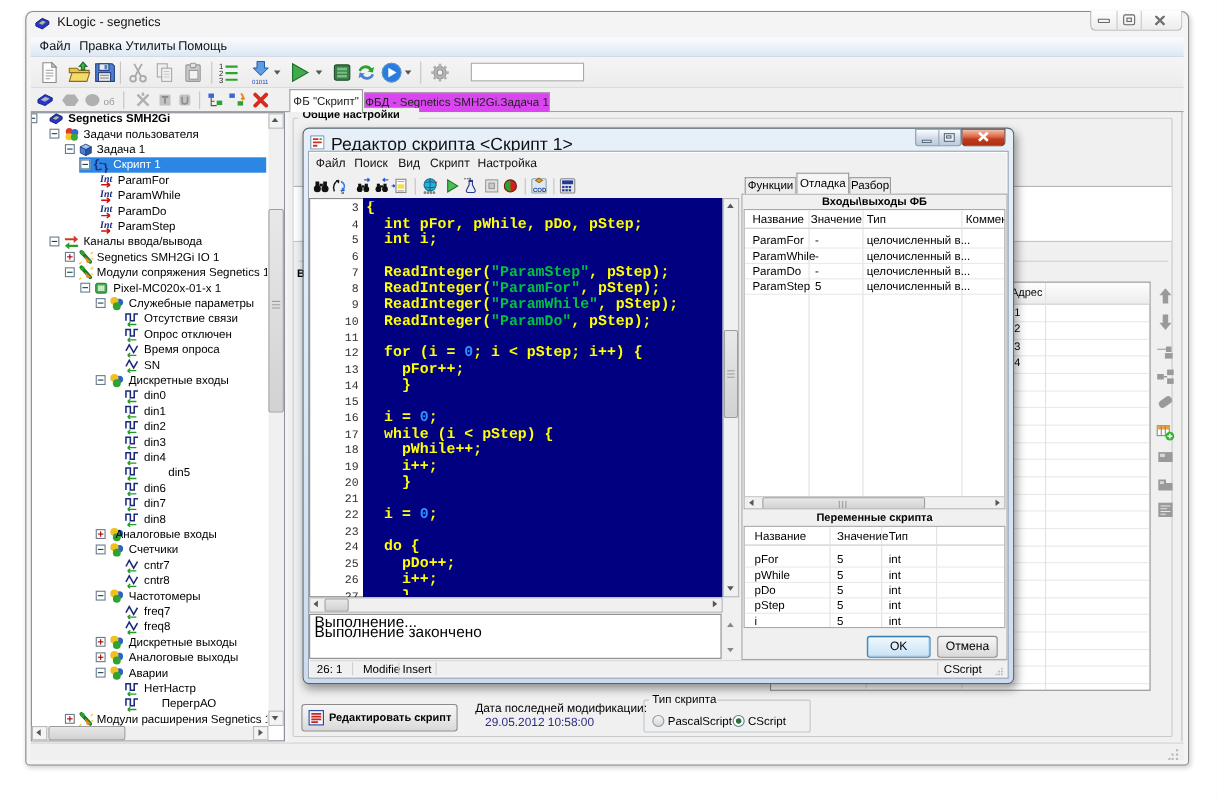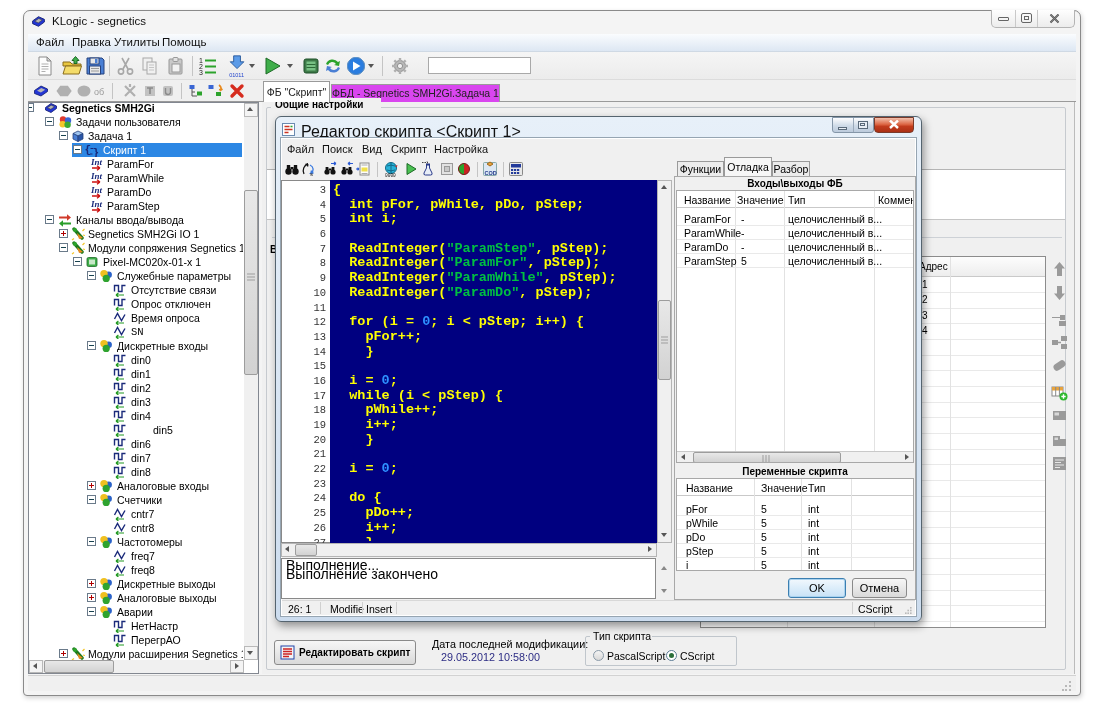--- a/index.html
+++ b/index.html
@@ -360,21 +360,21 @@
     <div class="trow">
       <svg class="icn" style="left:84px" width="14" height="14" viewBox="0 0 14 14">
         <use href="#g-ana"></use>
       </svg>
       <span class="lb" style="left:102px;">Время опроса</span>
     </div>
     <div class="trow">
       <svg class="icn" style="left:84px" width="14" height="14" viewBox="0 0 14 14">
         <use href="#g-ana"></use>
       </svg>
-      <span class="lb" style="left:102px;font-family:Liberation Mono, monospace;">SN</span>
+      <span class="lb" style="left:102px;">SN</span>
     </div>
     <div class="trow">
       <span class="exp" style="left:58px">
         <i></i>
       </span>
       <svg class="icn" style="left:70px" width="14" height="14" viewBox="0 0 14 14">
         <use href="#g-balls3"></use>
       </svg>
       <span class="lb" style="left:88px;">Дискретные входы</span>
     </div>
@@ -433,21 +433,21 @@
       <span class="lb" style="left:102px;">din8</span>
     </div>
     <div class="trow">
       <span class="exp p" style="left:58px">
         <i></i>
         <span class="b2"></span>
       </span>
       <svg class="icn" style="left:70px" width="14" height="14" viewBox="0 0 14 14">
         <use href="#g-balls3"></use>
       </svg>
-      <span class="lb" style="left:88px;">Аналоговые входы</span>
+      <span class="lb" style="left:76px;">Аналоговые входы</span>
     </div>
     <div class="trow">
       <span class="exp" style="left:58px">
         <i></i>
       </span>
       <svg class="icn" style="left:70px" width="14" height="14" viewBox="0 0 14 14">
         <use href="#g-balls3"></use>
       </svg>
       <span class="lb" style="left:88px;">Счетчики</span>
     </div>
@@ -516,21 +516,21 @@
     <div class="trow">
       <svg class="icn" style="left:84px" width="14" height="14" viewBox="0 0 14 14">
         <use href="#g-din"></use>
       </svg>
       <span class="lb" style="left:102px;">НетНастр</span>
     </div>
     <div class="trow">
       <svg class="icn" style="left:84px" width="14" height="14" viewBox="0 0 14 14">
         <use href="#g-din"></use>
       </svg>
-      <span class="lb" style="left:102px;">ПерегрАО</span>
+      <span class="lb" style="left:118px;">ПерегрАО</span>
     </div>
     <div class="trow">
       <span class="exp p" style="left:30px">
         <i></i>
         <span class="b2"></span>
       </span>
       <svg class="icn" style="left:42px" width="14" height="14" viewBox="0 0 14 14">
         <use href="#g-module"></use>
       </svg>
       <span class="lb" style="left:59px;">Модули расширения Segnetics 1</span>

